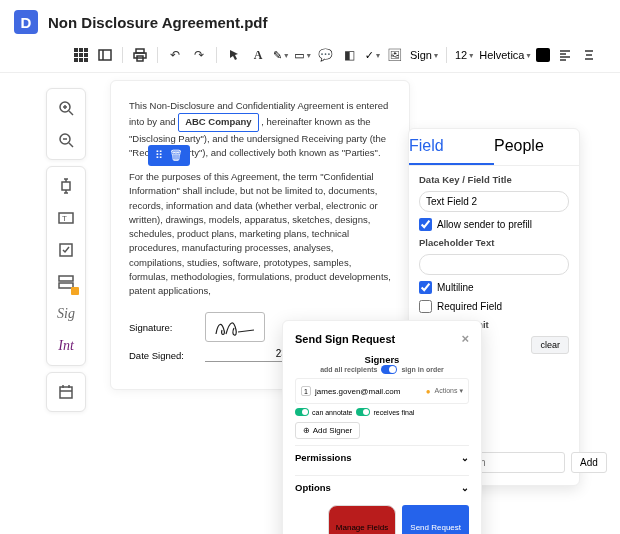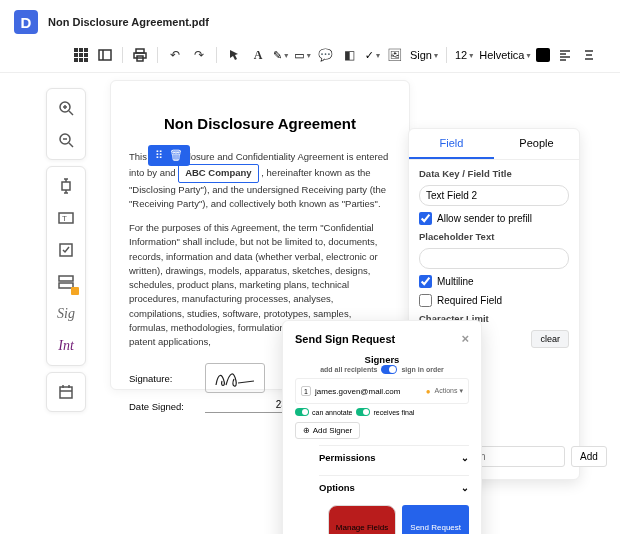--- a/index.html
+++ b/index.html
@@ -1,21 +1,21 @@
 <!DOCTYPE html>
 <html><head>
 <meta charset="utf-8">
 <style>
 * { box-sizing: border-box; margin: 0; padding: 0; font-family: -apple-system, BlinkMacSystemFont, "Segoe UI", Arial, sans-serif; }
 body { width: 620px; height: 534px; background: #fff; position: relative; overflow: hidden; }
 
 
 .title-area { display: flex; align-items: center; padding: 10px 14px 8px; gap: 10px; }
 .logo { width: 24px; height: 24px; background: #4169e1; border-radius: 4px; display: flex; align-items: center; justify-content: center; color: #fff; font-weight: 700; font-size: 15px; }
-.doc-title { font-size: 11px; font-weight: 600; color: #222; }
+.doc-title { font-size: 15px; font-weight: 600; color: #222; }
 
 
 .toolbar { display: flex; align-items: center; padding: 4px 14px 8px 72px; gap: 6px; border-bottom: 1px solid #eee; font-size: 12px; }
 .toolbar .tb-btn { width: 18px; height: 18px; display: flex; align-items: center; justify-content: center; color: #333; cursor: pointer; }
 .toolbar .sep { width: 1px; height: 16px; background: #ddd; margin: 0 2px; }
 .toolbar .tb-dd { display: flex; align-items: center; gap: 2px; cursor: pointer; font-size: 11px; }
 .toolbar .tb-dd .caret { font-size: 8px; color: #666; }
 .color-swatch { width: 14px; height: 14px; background: #000; border-radius: 2px; }
 
 
@@ -31,21 +31,21 @@
 .field-chip { display: inline-block; border: 1px solid #2563eb; background: #fff; padding: 1px 6px; font-weight: 700; font-size: 9.5px; border-radius: 2px; }
 .drag-handle { position: absolute; left: 148px; top: 145px; background: #2563eb; color: #fff; border-radius: 3px; display: flex; gap: 6px; padding: 4px 7px; font-size: 11px; z-index: 5; }
 .sig-row { display: flex; align-items: center; gap: 16px; font-size: 9.5px; margin-top: 14px; }
 .sig-row .label { width: 60px; }
 .sig-box { width: 60px; height: 30px; border: 1px solid #bbb; border-radius: 3px; display: flex; align-items: center; justify-content: center; }
 .sig-line { border-bottom: 1px solid #999; flex: 1; text-align: center; padding-bottom: 2px; font-size: 10px; }
 
 
 .field-panel { position: absolute; right: 40px; top: 128px; width: 172px; background: #fff; border: 1px solid #eee; border-radius: 6px; box-shadow: 0 4px 14px rgba(0,0,0,.1); padding: 0 0 12px; font-size: 10px; z-index: 3; }
 .fp-tabs { display: flex; border-bottom: 1px solid #eee; }
-.fp-tab { flex: 1; text-align: center; padding: 8px 0; font-size: 11px; cursor: pointer; }
+.fp-tab { flex: 1; text-align: left; padding: 8px 0; font-size: 16px; cursor: pointer; }
 .fp-tab.active { border-bottom: 2px solid #2563eb; color: #2563eb; }
 .fp-body { padding: 8px 10px; display: flex; flex-direction: column; gap: 6px; }
 .fp-label { font-size: 9.5px; font-weight: 600; color: #444; }
 .fp-input { width: 100%; border: 1px solid #ddd; border-radius: 10px; padding: 4px 6px; font-size: 10px; }
 .fp-check { display: flex; align-items: center; gap: 5px; font-size: 10px; }
 .fp-check input { accent-color: #2563eb; }
 .fp-clear { align-self: flex-end; background: #f3f4f6; border: 1px solid #ddd; border-radius: 3px; padding: 3px 8px; font-size: 9px; cursor: pointer; }
 .fp-add-row { display: flex; gap: 6px; padding: 0 10px; margin-top: 90px; }
 .fp-add-row input { flex: 1; border: 1px solid #ddd; border-radius: 3px; padding: 4px 6px; font-size: 10px; color: #aaa; }
 .fp-add-row button { border: 1px solid #ddd; background: #fff; border-radius: 3px; padding: 4px 8px; font-size: 10px; cursor: pointer; }
@@ -61,21 +61,21 @@
 .signer-row { display: flex; align-items: center; gap: 4px; border: 1px solid #eee; border-radius: 3px; padding: 7px 5px; font-size: 8px; margin-bottom: 4px; }
 .signer-num { width: 10px; height: 10px; border: 1px solid #ccc; border-radius: 2px; display: flex; align-items: center; justify-content: center; font-size: 7px; }
 .signer-email { flex: 1; }
 .signer-actions { color: #666; font-size: 7px; cursor: pointer; }
 .pill-row { display: flex; gap: 4px; margin-bottom: 6px; }
 .pill { display: flex; align-items: center; gap: 3px; font-size: 7px; }
 .pill-toggle { width: 14px; height: 8px; border-radius: 4px; position: relative; }
 .pill-toggle.on { background: #10b981; }
 .pill-toggle.on::after { content: ""; position: absolute; right: 1px; top: 1px; width: 6px; height: 6px; background: #fff; border-radius: 50%; }
 .add-signer-btn { border: 1px solid #ddd; background: #fff; border-radius: 3px; padding: 3px 7px; font-size: 8px; cursor: pointer; display: inline-flex; align-items: center; gap: 3px; }
-.ssr-acc { font-size: 9.5px; font-weight: 600; padding: 6px 0; border-top: 1px solid #eee; margin-top: 6px; display: flex; justify-content: space-between; align-items: center; cursor: pointer; margin-left: 24px; }
+.ssr-acc { font-size: 9.5px; font-weight: 600; padding: 6px 0; border-top: 1px solid #eee; margin-top: 6px; display: flex; justify-content: space-between; align-items: center; cursor: pointer; }
 .ssr-footer { display: flex; justify-content: flex-end; gap: 6px; margin-top: 6px; }
 .btn-light { background: #b91c1c; border: 1px solid #ddd; border-radius: 9px; padding: 17px 7px; font-size: 8px; cursor: pointer; }
 .btn-primary { background: #2563eb; color: #fff; border: none; border-radius: 3px; padding: 4px 8px; font-size: 8px; cursor: pointer; }
 
 svg { display: block; }
 </style>
 </head>
 <body>
 
 <div class="title-area">
@@ -227,21 +227,20 @@
           <rect x="3" y="4" width="12" height="11"></rect>
           <line x1="3" y1="8" x2="15" y2="8"></line>
           <line x1="6" y1="2" x2="6" y2="5"></line>
           <line x1="12" y1="2" x2="12" y2="5"></line>
         </svg>
       </div>
   </div>
 </div>
 
 <div class="doc-wrap">
-  <div class="doc-h1">Non Disclosure Agreement</div>
   <div class="doc-p">
     <span>This Non-Disclosure and Confidentiality Agreement is entered into by and </span>
     <span class="field-chip">ABC Company</span>
     <span>, hereinafter known as the "Disclosing Party"), and the undersigned Receiving party (the "Receiving Party"), and collectively both known as "Parties".</span>
   </div>
   <div class="doc-p">For the purposes of this Agreement, the term "Confidential Information" shall include, but not be limited to, documents, records, information and data (whether verbal, electronic or written), drawings, models, apparatus, sketches, designs, schedules, product plans, marketing plans, technical procedures, manufacturing processes, analyses, compilations, studies, software, prototypes, samples, formulas, methodologies, formulations, product developments, patent applications,</div>
   <div class="sig-row">
     <span class="label">Signature:</span>
     <div class="sig-box">
       <svg width="46" height="22" viewBox="0 0 46 22" fill="none" stroke="#222" stroke-width="1.2">

